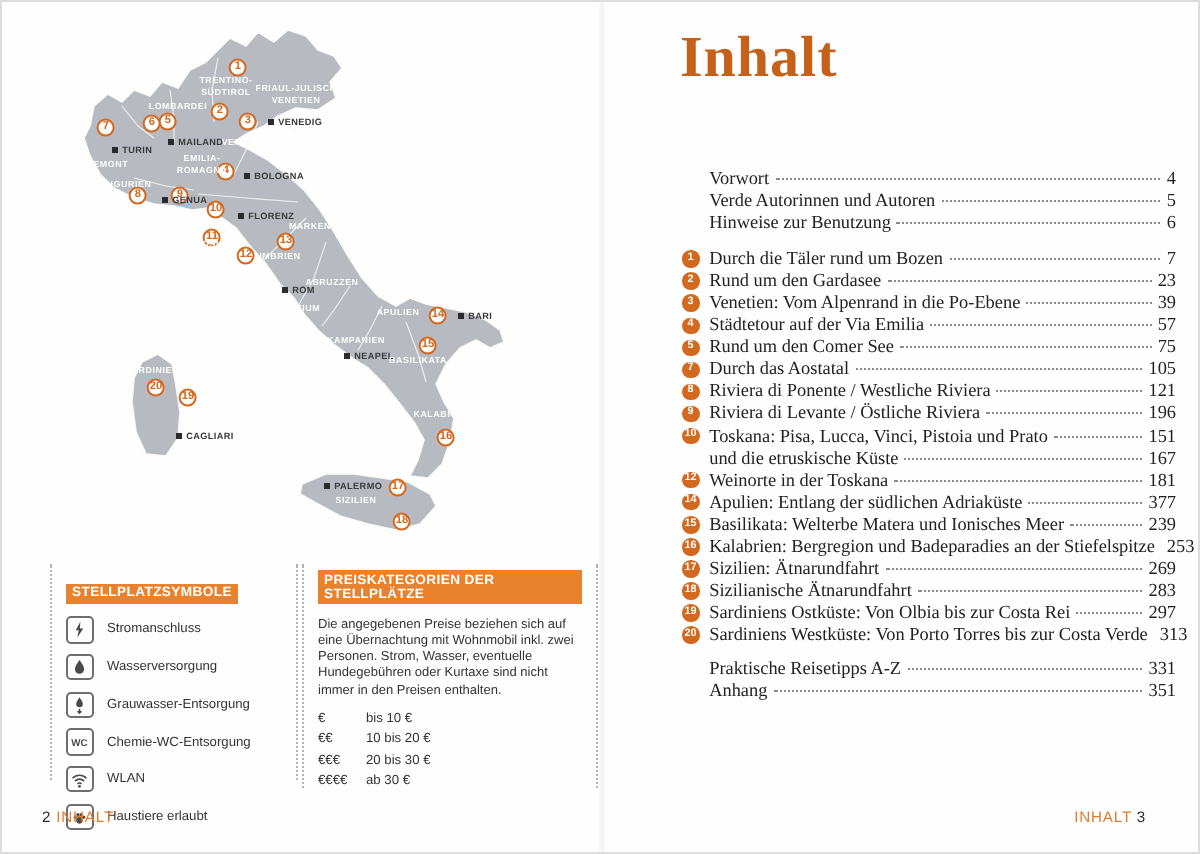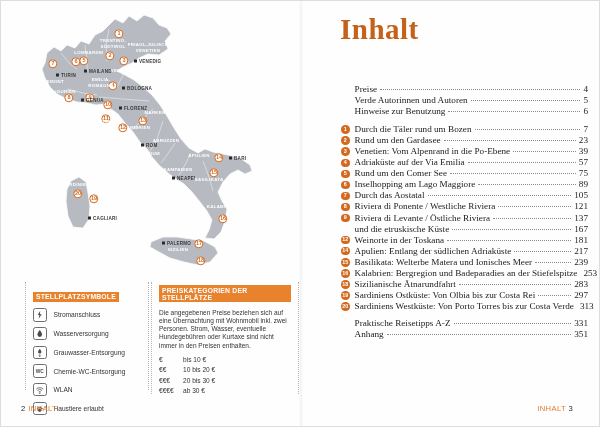--- a/index.html
+++ b/index.html
@@ -260,21 +260,21 @@
 
 <div class="footer" id="footer-left">
   <span class="pg-num">2</span>
   <span class="pg-label">INHALT</span>
 </div>
 
 <div id="toc-title">Inhalt</div>
 <div id="toc">
   <div id="toc-front">
       <div class="toc-row plain">
-        <span class="toc-label">Preise</span>
+        <span class="toc-label">Vorwort</span>
         <span class="leader"></span>
         <span class="toc-page">4</span>
       </div>
       <div class="toc-row plain">
         <span class="toc-label">Verde Autorinnen und Autoren</span>
         <span class="leader"></span>
         <span class="toc-page">5</span>
       </div>
       <div class="toc-row plain">
         <span class="toc-label">Hinweise zur Benutzung</span>
@@ -297,83 +297,89 @@
         <span class="toc-page">23</span>
       </div>
       <div class="toc-row">
         <span class="bullet">3</span>
         <span class="toc-label">Venetien: Vom Alpenrand in die Po-Ebene</span>
         <span class="leader"></span>
         <span class="toc-page">39</span>
       </div>
       <div class="toc-row">
         <span class="bullet">4</span>
-        <span class="toc-label">Adriaküste auf der Via Emilia</span>
+        <span class="toc-label">Städtetour auf der Via Emilia</span>
         <span class="leader"></span>
         <span class="toc-page">57</span>
       </div>
       <div class="toc-row">
         <span class="bullet">5</span>
         <span class="toc-label">Rund um den Comer See</span>
         <span class="leader"></span>
         <span class="toc-page">75</span>
       </div>
       <div class="toc-row">
-        <span class="bullet">6</span>
-        <span class="toc-label">Inselhopping am Lago Maggiore</span>
-        <span class="leader"></span>
-        <span class="toc-page">89</span>
-      </div>
-      <div class="toc-row">
         <span class="bullet">7</span>
         <span class="toc-label">Durch das Aostatal</span>
         <span class="leader"></span>
         <span class="toc-page">105</span>
       </div>
       <div class="toc-row">
         <span class="bullet">8</span>
         <span class="toc-label">Riviera di Ponente / Westliche Riviera</span>
         <span class="leader"></span>
         <span class="toc-page">121</span>
       </div>
       <div class="toc-row">
         <span class="bullet">9</span>
         <span class="toc-label">Riviera di Levante / Östliche Riviera</span>
         <span class="leader"></span>
-        <span class="toc-page">137</span>
+        <span class="toc-page">196</span>
+      </div>
+      <div class="toc-row">
+        <span class="bullet">10</span>
+        <span class="toc-label">Toskana: Pisa, Lucca, Vinci, Pistoia und Prato</span>
+        <span class="leader"></span>
+        <span class="toc-page">151</span>
       </div>
       <div class="toc-row">
         <span class="bullet-spacer"></span>
         <span class="toc-label">und die etruskische Küste</span>
         <span class="leader"></span>
         <span class="toc-page">167</span>
       </div>
       <div class="toc-row">
         <span class="bullet">12</span>
         <span class="toc-label">Weinorte in der Toskana</span>
         <span class="leader"></span>
         <span class="toc-page">181</span>
       </div>
       <div class="toc-row">
         <span class="bullet">14</span>
         <span class="toc-label">Apulien: Entlang der südlichen Adriaküste</span>
         <span class="leader"></span>
-        <span class="toc-page">217</span>
+        <span class="toc-page">377</span>
       </div>
       <div class="toc-row">
         <span class="bullet">15</span>
         <span class="toc-label">Basilikata: Welterbe Matera und Ionisches Meer</span>
         <span class="leader"></span>
         <span class="toc-page">239</span>
       </div>
       <div class="toc-row">
         <span class="bullet">16</span>
         <span class="toc-label">Kalabrien: Bergregion und Badeparadies an der Stiefelspitze</span>
         <span class="leader"></span>
         <span class="toc-page">253</span>
+      </div>
+      <div class="toc-row">
+        <span class="bullet">17</span>
+        <span class="toc-label">Sizilien: Ätnarundfahrt</span>
+        <span class="leader"></span>
+        <span class="toc-page">269</span>
       </div>
       <div class="toc-row">
         <span class="bullet">18</span>
         <span class="toc-label">Sizilianische Ätnarundfahrt</span>
         <span class="leader"></span>
         <span class="toc-page">283</span>
       </div>
       <div class="toc-row">
         <span class="bullet">19</span>
         <span class="toc-label">Sardiniens Ostküste: Von Olbia bis zur Costa Rei</span>

